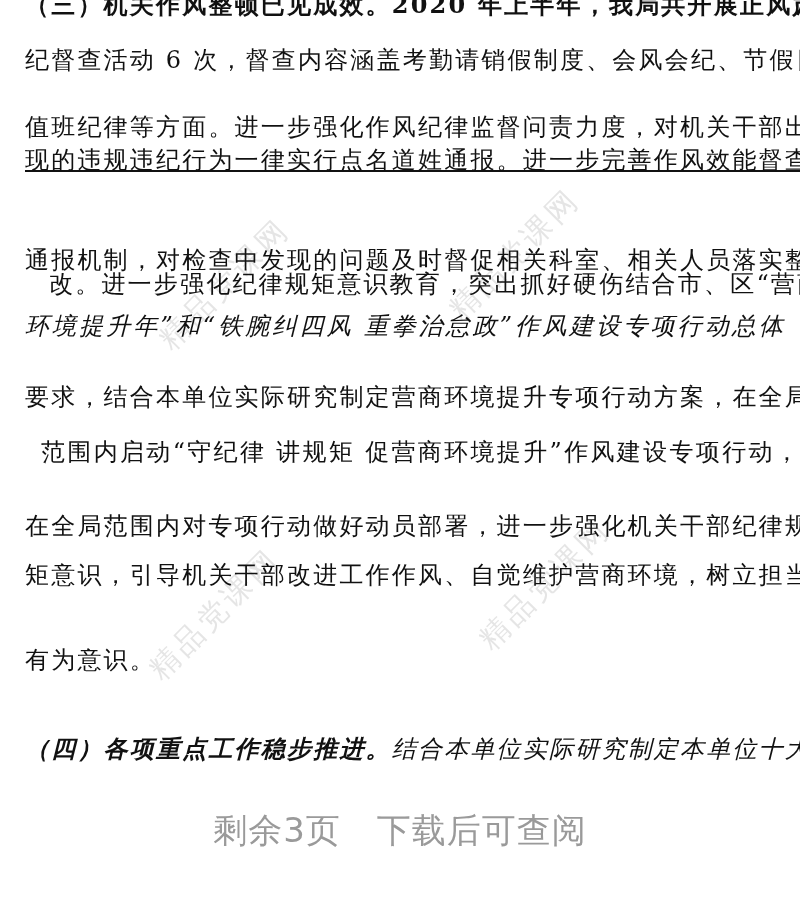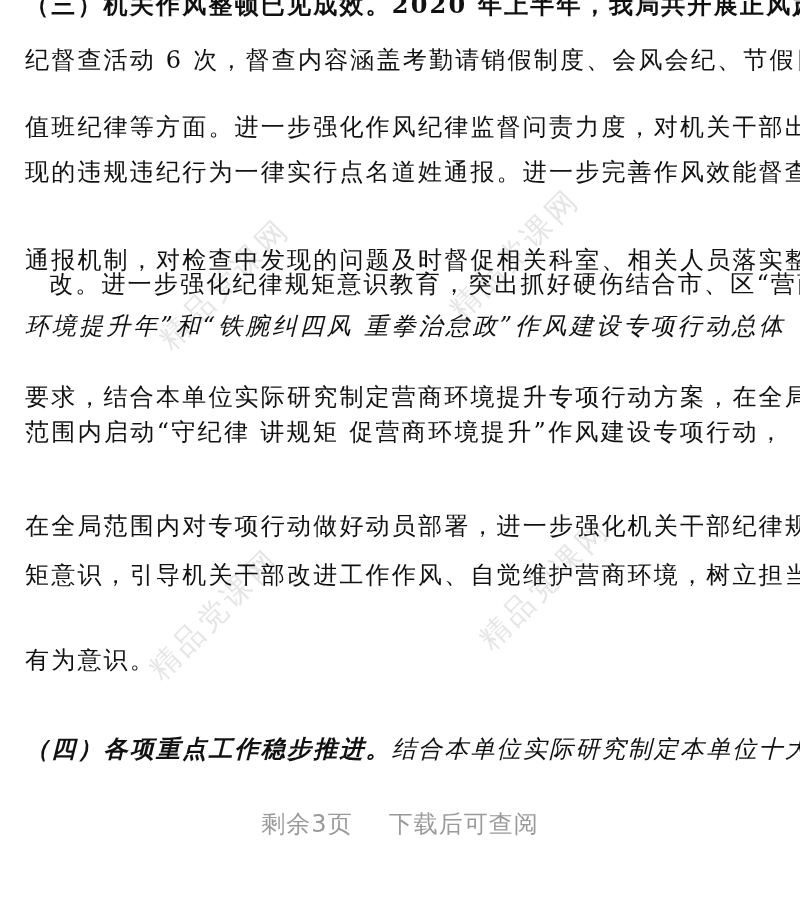--- a/index.html
+++ b/index.html
@@ -8,43 +8,43 @@
   .page { position: absolute; left: 0; top: 0; width: 800px; height: 910px; }
   .line { position: absolute; left: 25px; width: 760px; height: 40px; line-height: 40px;
           font-size: 24px; letter-spacing: 2.2px; white-space: nowrap; }
   .line.justify { text-align: justify; text-align-last: justify; }
   .bold { font-weight: bold; }
   .watermark { position: absolute; color: rgba(180,180,180,0.35); font-size: 30px;
                font-family: "DejaVu Sans", sans-serif; transform: rotate(-45deg);
                transform-origin: left top; white-space: nowrap; letter-spacing: 4px;
                pointer-events: none; }
   .footer { position: absolute; left: 0; width: 800px; top: 808px; text-align: center;
-            font-family: "DejaVu Sans", "Liberation Sans", sans-serif; font-size: 24px;
+            font-family: "DejaVu Sans", "Liberation Sans", sans-serif; font-size: 34px;
             color: #9a9a9a; letter-spacing: 1px; }
   .footer span + span { margin-left: 36px; }
 </style>
 </head>
 <body>
 
 <div class="page">
 
   <div class="watermark" style="left:440px; top:300px;">精品党课网</div>
   <div class="watermark" style="left:150px; top:330px;">精品党课网</div>
   <div class="watermark" style="left:140px; top:660px;">精品党课网</div>
   <div class="watermark" style="left:470px; top:630px;">精品党课网</div>
 
   <div class="line justify bold" style="top:-15px;">（三）机关作风整顿已见成效。2020 年上半年，我局共开展正风肃</div>
   <div class="line justify" style="top:40px;">纪督查活动 6 次，督查内容涵盖考勤请销假制度、会风会纪、节假日</div>
   <div class="line justify" style="top:96px;margin-top:11px;">值班纪律等方面。进一步强化作风纪律监督问责力度，对机关干部出</div>
-  <div class="line justify" style="top:152px;">现的违规违纪行为一律实行点名道姓通报。进一步完善作风效能督查</div>
+  <div class="line justify" style="top:140px;text-decoration:underline;">现的违规违纪行为一律实行点名道姓通报。进一步完善作风效能督查</div>
   <div class="line justify" style="top:208px;margin-top:32px;">通报机制，对检查中发现的问题及时督促相关科室、相关人员落实整</div>
   <div class="line justify" style="top:264px;margin-left:24px;">改。进一步强化纪律规矩意识教育，突出抓好硬伤结合市、区“营商</div>
   <div class="line justify" style="top:306px;font-style:italic;">环境提升年”和“铁腕纠四风 重拳治怠政”作风建设专项行动总体</div>
   <div class="line justify" style="top:377px;">要求，结合本单位实际研究制定营商环境提升专项行动方案，在全局</div>
-  <div class="line justify" style="top:412px;">范围内启动“守纪律 讲规矩 促营商环境提升”作风建设专项行动，</div>
+  <div class="line justify" style="top:432px;margin-left:16px;">范围内启动“守纪律 讲规矩 促营商环境提升”作风建设专项行动，</div>
   <div class="line justify" style="top:506px;">在全局范围内对专项行动做好动员部署，进一步强化机关干部纪律规</div>
   <div class="line justify" style="top:543px;margin-top:12px;">矩意识，引导机关干部改进工作作风、自觉维护营商环境，树立担当</div>
   <div class="line" style="top:600px;margin-top:40px;">有为意识。</div>
 
   <div class="line" style="top:729px;font-style:italic;">
     <span class="bold">（四）各项重点工作稳步推进。</span><span>结合本单位实际研究制定本单位十大</span>
   </div>
 
   <div class="footer">
     <span>剩余3页</span><span>下载后可查阅</span>

